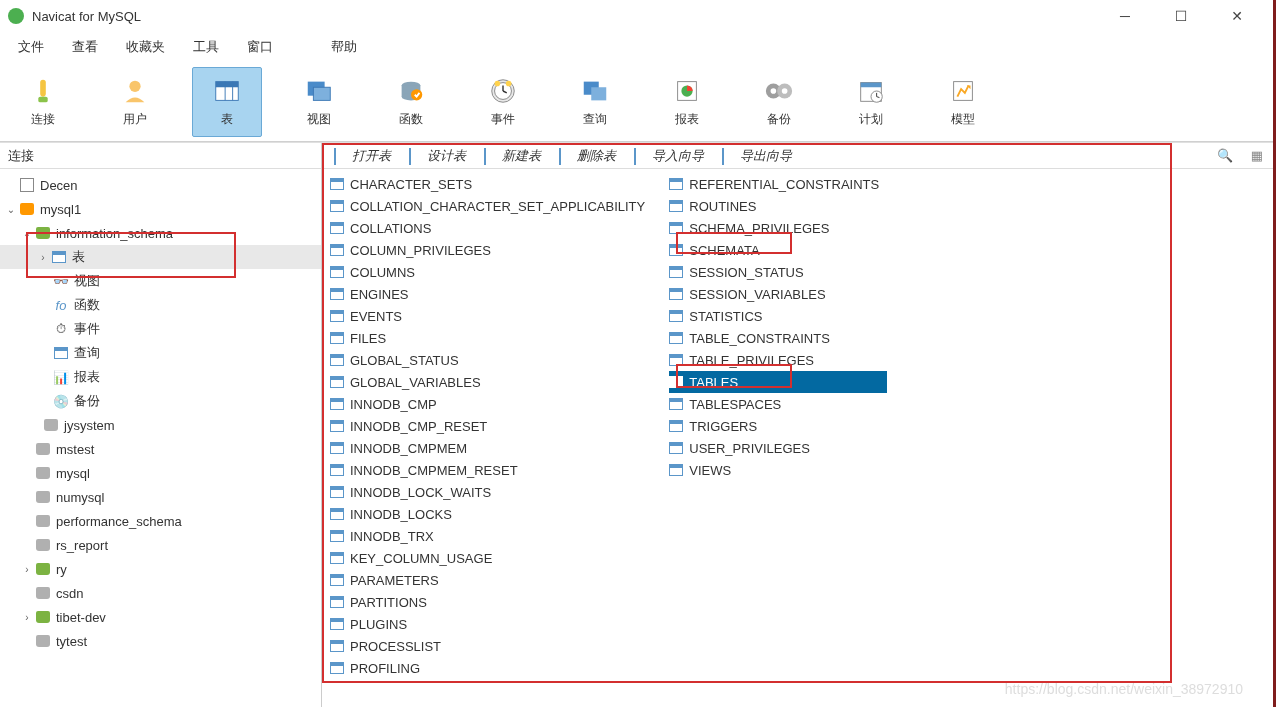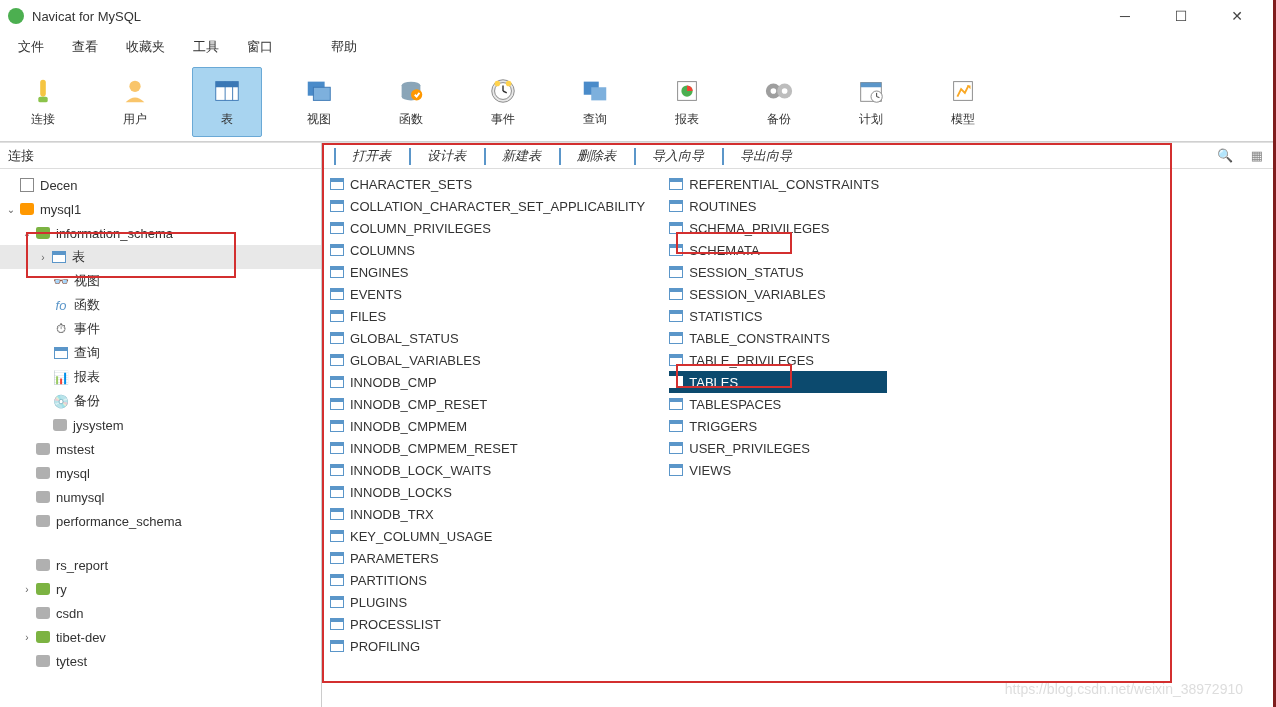--- a/index.html
+++ b/index.html
@@ -42,21 +42,21 @@
 .objbar { height:26px; display:flex; align-items:center; padding:0 6px; gap:6px; border-bottom:1px solid #ddd; }
 .objbar .obj-btn { display:flex; align-items:center; gap:4px; padding:2px 6px; font-size:13px; color:#333; cursor:pointer;font-style:italic; }
 .obj-btn .oicon { width:14px; height:14px; }
 .objbar .spacer { flex:1; }
 .objbar .right-ico { width:20px; height:20px; color:#888; display:flex; align-items:center; justify-content:center; cursor:pointer; margin-left:6px; }
 
 .table-list { flex:1; position:relative; padding:4px 8px; }
 .table-cols { display:flex; height:100%; }
 .table-col { margin-right: 16px; }
 .titem { display:flex; align-items:center; height:22px; font-size:13px; color:#333; cursor:pointer; padding-right:8px; }
-.titem.selected { background:#0c4a6e; color:#fff; }
+.titem.selected { background:#0369a1; color:#fff; }
 .titem .tblico { margin-right:6px; }
 .titem.selected .tblico { border-color:#fff; }
 .titem.selected .tblico::before { background:#fff; }
 
 .redbox { position:absolute; border:2px solid #d32f2f; pointer-events:none; }
 
 .watermark { position:absolute; right:30px; bottom:10px; font-size:14px; color:#ddd; }
 </style>
 </head>
 <body>
@@ -252,21 +252,21 @@
           </div>
         <div class="tree-row" style="padding-left:52px">
             <span class="ticon-sm">📊</span>
             <span>报表</span>
           </div>
         <div class="tree-row" style="padding-left:52px">
             <span class="ticon-sm">💿</span>
             <span>备份</span>
           </div>
         <div id="dbs-container">
-            <div class="tree-row" style="padding-left: 28px; margin-left: 9px;">
+            <div class="tree-row" style="padding-left: 28px;">
               <span class="arrow"></span>
               <span class="ticon-sm">
                 <span class="dbico "></span>
               </span>
               <span>jysystem</span>
             </div>
             <div class="tree-row" style="padding-left: 20px;">
               <span class="arrow"></span>
               <span class="ticon-sm">
                 <span class="dbico "></span>
@@ -287,21 +287,21 @@
               </span>
               <span>numysql</span>
             </div>
             <div class="tree-row" style="padding-left: 20px;">
               <span class="arrow"></span>
               <span class="ticon-sm">
                 <span class="dbico "></span>
               </span>
               <span>performance_schema</span>
             </div>
-            <div class="tree-row" style="padding-left: 20px; margin-top: 20px;">
+            <div class="tree-row" style="padding-left: 20px;">
               <span class="arrow"></span>
               <span class="ticon-sm">
                 <span class="dbico "></span>
               </span>
               <span>rs_report</span>
             </div>
             <div class="tree-row" style="padding-left: 20px;">
               <span class="arrow">›</span>
               <span class="ticon-sm">
                 <span class="dbico green"></span>
@@ -370,20 +370,24 @@
               <div class="titem">
                 <span class="tblico"></span>
                 <span>CHARACTER_SETS</span>
               </div>
               <div class="titem">
                 <span class="tblico"></span>
                 <span>COLLATION_CHARACTER_SET_APPLICABILITY</span>
               </div>
               <div class="titem">
                 <span class="tblico"></span>
+                <span>COLLATIONS</span>
+              </div>
+              <div class="titem">
+                <span class="tblico"></span>
                 <span>COLUMN_PRIVILEGES</span>
               </div>
               <div class="titem">
                 <span class="tblico"></span>
                 <span>COLUMNS</span>
               </div>
               <div class="titem">
                 <span class="tblico"></span>
                 <span>ENGINES</span>
               </div>

